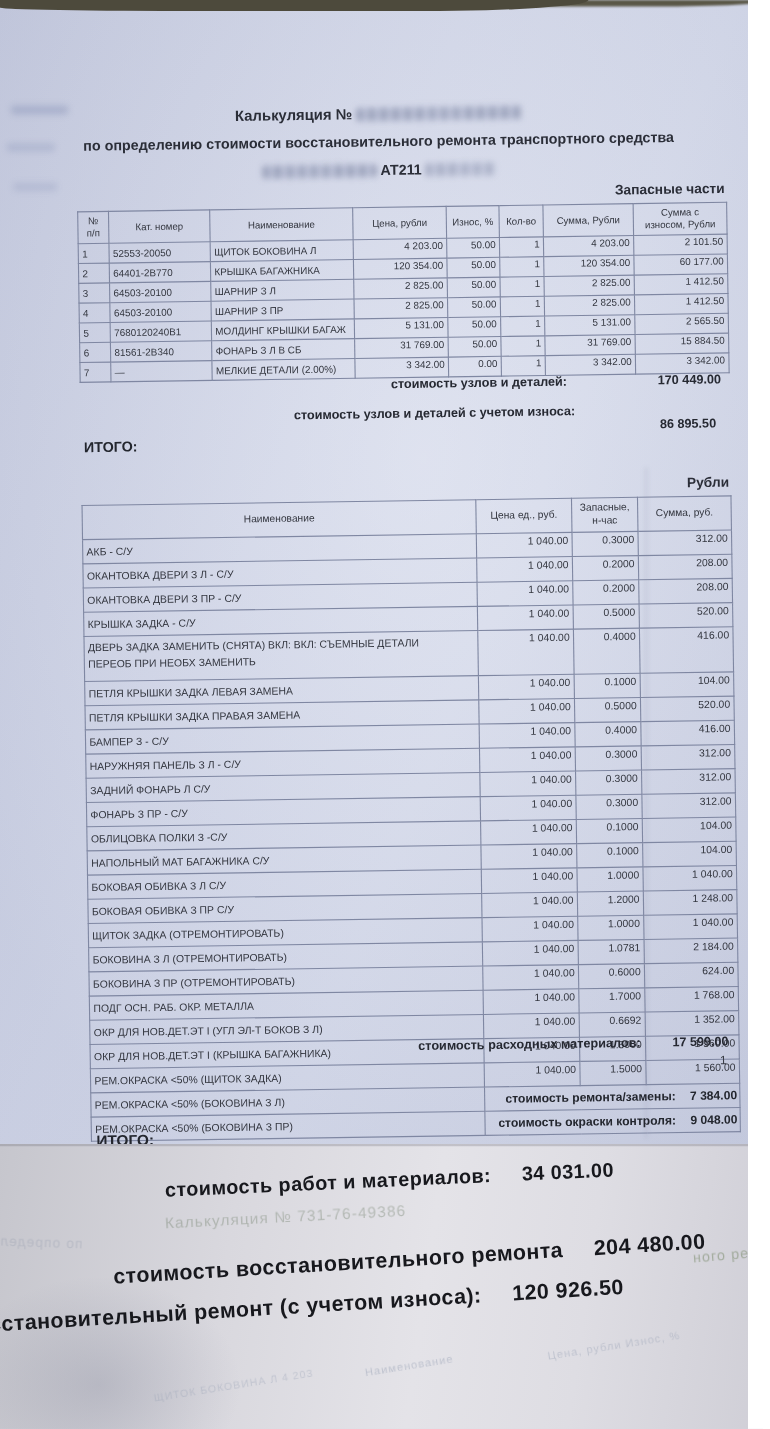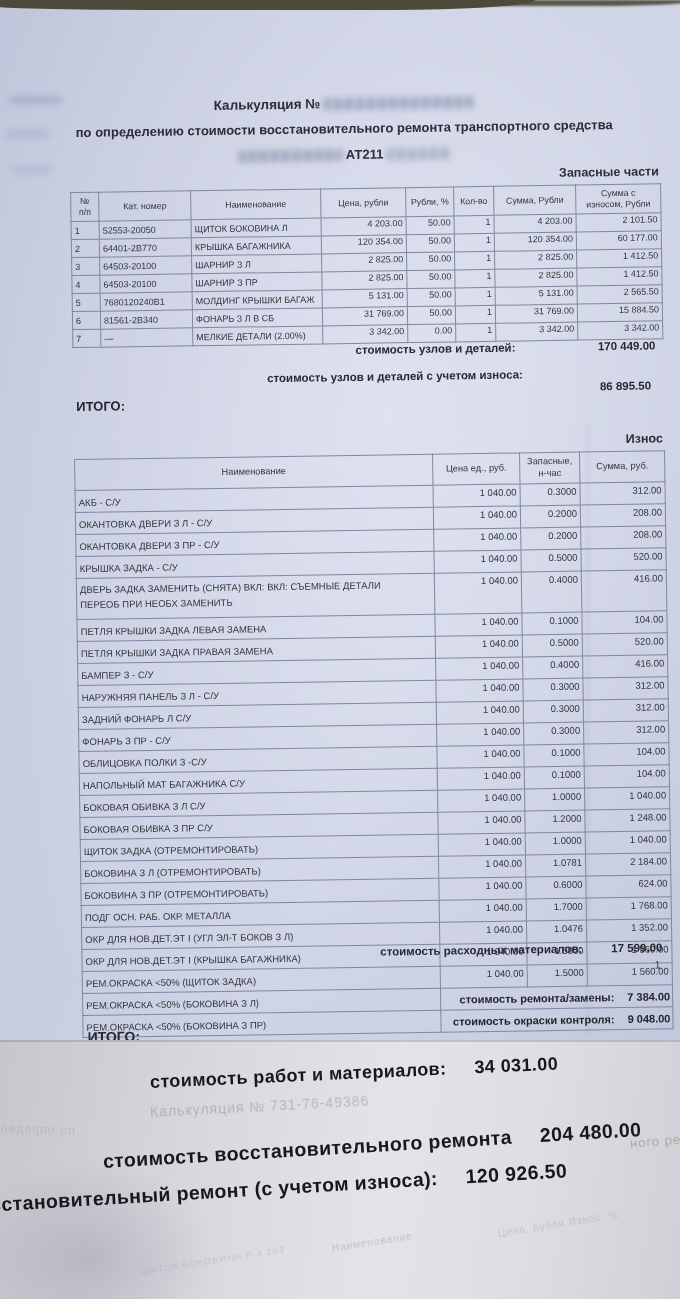--- a/index.html
+++ b/index.html
@@ -101,21 +101,21 @@
             <col style="width:82px">
             <col style="width:85px">
         </colgroup>
         <thead>
           <tr>
             <th>№
 п/п</th>
             <th>Кат. номер</th>
             <th>Наименование</th>
             <th>Цена, рубли</th>
-            <th>Рубли, %</th>
+            <th>Износ, %</th>
             <th>Кол-во</th>
             <th>Сумма, Рубли</th>
             <th>Сумма с
 износом, Рубли</th>
           </tr>
         </thead>
         <tbody id="parts-body">
             <tr>
               <td class="pc0">1</td>
               <td class="pc1">52553-20050</td>
@@ -188,21 +188,21 @@
             </tr>
           </tbody>
       </table>
 
       <div class="itogo" style="left:78px;top:347px;font-size:13px;">ИТОГО:</div>
       <div class="tot" style="right:182px;top:344px;">стоимость узлов и деталей:</div>
       <div class="tot" style="right:42px;top:344px;">170 449.00</div>
       <div class="tot" style="right:175px;top:371px;">стоимость узлов и деталей с учетом износа:</div>
       <div class="tot" style="right:47px;top:371px;margin-top:13px;">86 895.50</div>
 
-      <div class="sec-label" style="top:436px;right:36px;">Износ</div>
+      <div class="sec-label" style="top:436px;right:36px;">Рубли</div>
 
       <table id="works-table">
         <colgroup>
           <col style="width:358px">
             <col style="width:87px">
             <col style="width:60px">
             <col style="width:85px">
         </colgroup>
         <thead>
           <tr>
@@ -327,21 +327,21 @@
             </tr>
             <tr>
               <td class="wname">ПОДГ ОСН. РАБ. ОКР. МЕТАЛЛА</td>
               <td class="wnum">1 040.00</td>
               <td class="wnum">1.7000</td>
               <td class="wnum">1 768.00</td>
             </tr>
             <tr>
               <td class="wname">ОКР ДЛЯ НОВ.ДЕТ.ЭТ I  (УГЛ ЭЛ-Т БОКОВ З Л)</td>
               <td class="wnum">1 040.00</td>
-              <td class="wnum">1.0476</td>
+              <td class="wnum">0.6692</td>
               <td class="wnum">1 352.00</td>
             </tr>
             <tr>
               <td class="wname">ОКР ДЛЯ НОВ.ДЕТ.ЭТ I  (КРЫШКА БАГАЖНИКА)</td>
               <td class="wnum">1 040.00</td>
               <td class="wnum">1.5000</td>
               <td class="wnum">1 560.00</td>
             </tr>
             <tr>
               <td class="wname">РЕМ.ОКРАСКА &lt;50%  (ЩИТОК ЗАДКА)</td>

